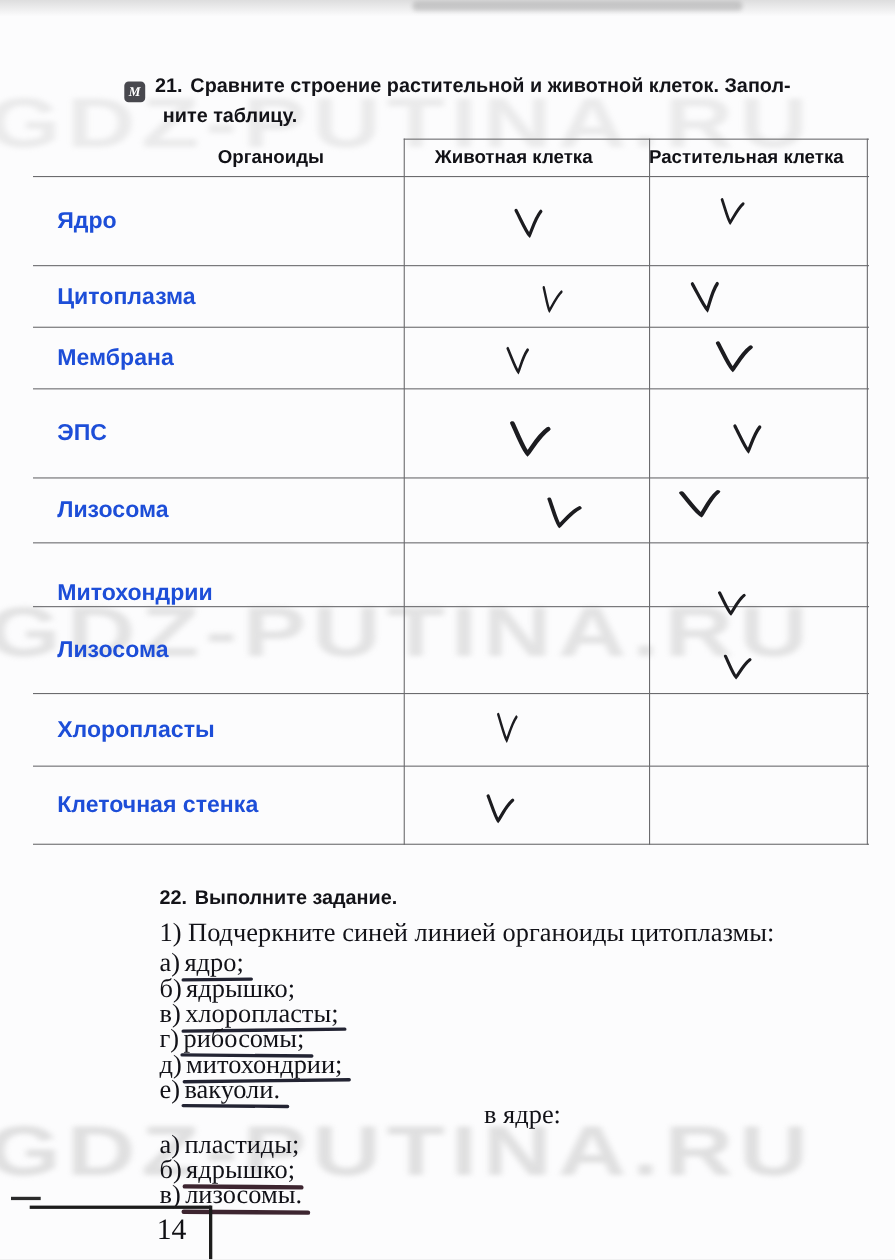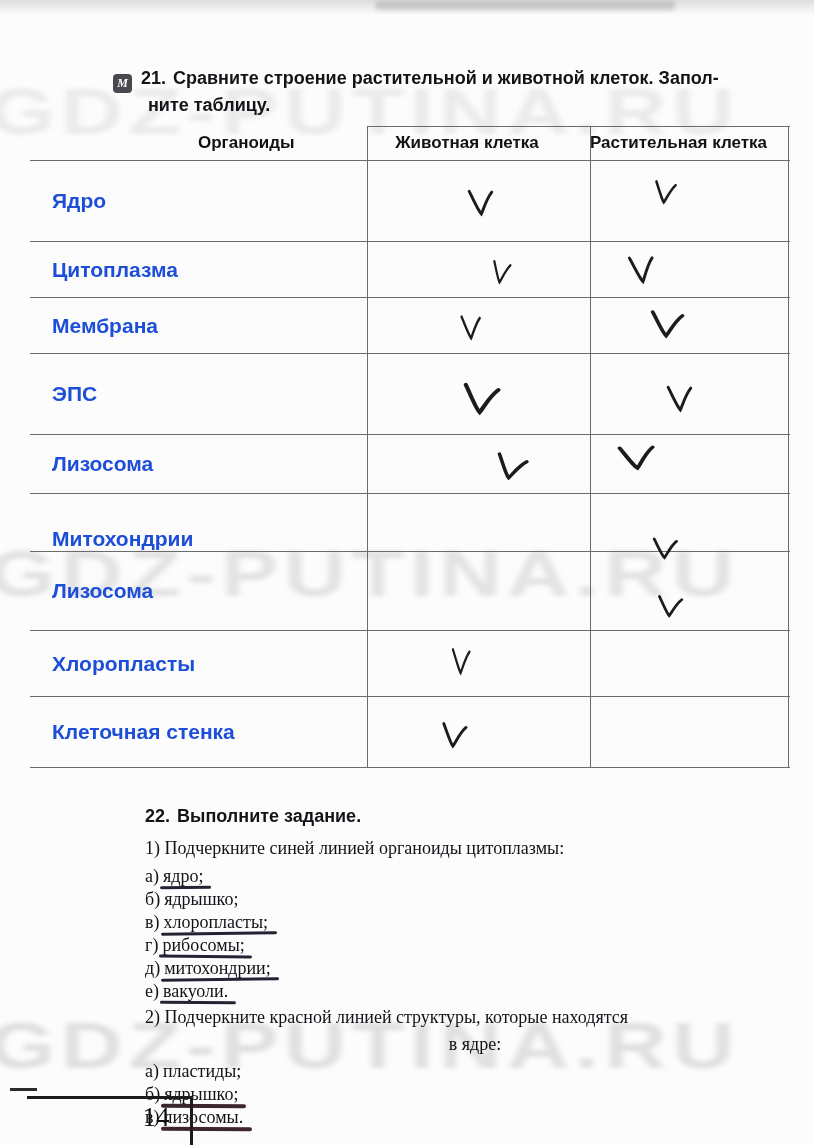--- a/index.html
+++ b/index.html
@@ -47,21 +47,21 @@
   .c1{width:337px;}
   .c2{width:223px;position:relative;}
   .c3{width:200px;position:relative;}
   .trow .c1{display:flex;align-items:center;padding-left:22px;font-size:21px;color:#1d4ed8;font-weight:bold;}
   .check{position:absolute;left:50%;top:50%;}
 
   
   .task22{position:absolute;left:145px;top:804px;width:660px;}
   .t22head{font-weight:bold;font-size:18px;line-height:24px;color:#131318;margin-bottom:9px;}
   .t22num{margin-right:7px;}
-  .intro,.list-line,.intro2{font-family:"Liberation Serif",serif;font-size:18px;
+  .intro,.list-line,.intro2{font-family:"Liberation Serif",serif;font-size:24px;
     line-height:23px;color:#121218;}
   .intro{margin:4px 0 5px 0;}
   .intro2{margin:3px 0 4px 0;}
   .pfx{margin-right:4px;}
   .word{position:relative;}
   .word.u::after{content:"";position:absolute;left:-3px;right:-8px;bottom:-3px;
     height:2.6px;border-radius:2px;background:var(--pen-blue,#232433);
     transform:rotate(-0.7deg);}
   .word.u-red::after{height:3.8px;bottom:-4px;background:var(--pen-red,#3d2530);
     transform:rotate(0.4deg);}
@@ -215,21 +215,20 @@
     </div>
     <div class="intro">1) Подчеркните синей линией органоиды цитоплазмы:</div>
     <div id="part1-list">
         <div class="list-line"><span class="pfx">а)</span><span class="word u">ядро;</span></div>
         <div class="list-line"><span class="pfx">б)</span><span class="word">ядрышко;</span></div>
         <div class="list-line"><span class="pfx">в)</span><span class="word u">хлоропласты;</span></div>
         <div class="list-line"><span class="pfx">г)</span><span class="word u">рибосомы;</span></div>
         <div class="list-line"><span class="pfx">д)</span><span class="word u">митохондрии;</span></div>
         <div class="list-line"><span class="pfx">е)</span><span class="word u">вакуоли.</span></div>
       </div>
-    <div class="intro2">2) Подчеркните красной линией структуры, которые находятся</div>
     <div class="intro2" style="margin-top:0;text-align:center;">в ядре:</div>
     <div id="part2-list">
         <div class="list-line"><span class="pfx">а)</span><span class="word">пластиды;</span></div>
         <div class="list-line"><span class="pfx">б)</span><span class="word u u-red">ядрышко;</span></div>
         <div class="list-line"><span class="pfx">в)</span><span class="word u u-red">лизосомы.</span></div>
       </div>
   </div>
 
   <div class="pn-dash"></div>
   <div class="pn-hline"></div>

